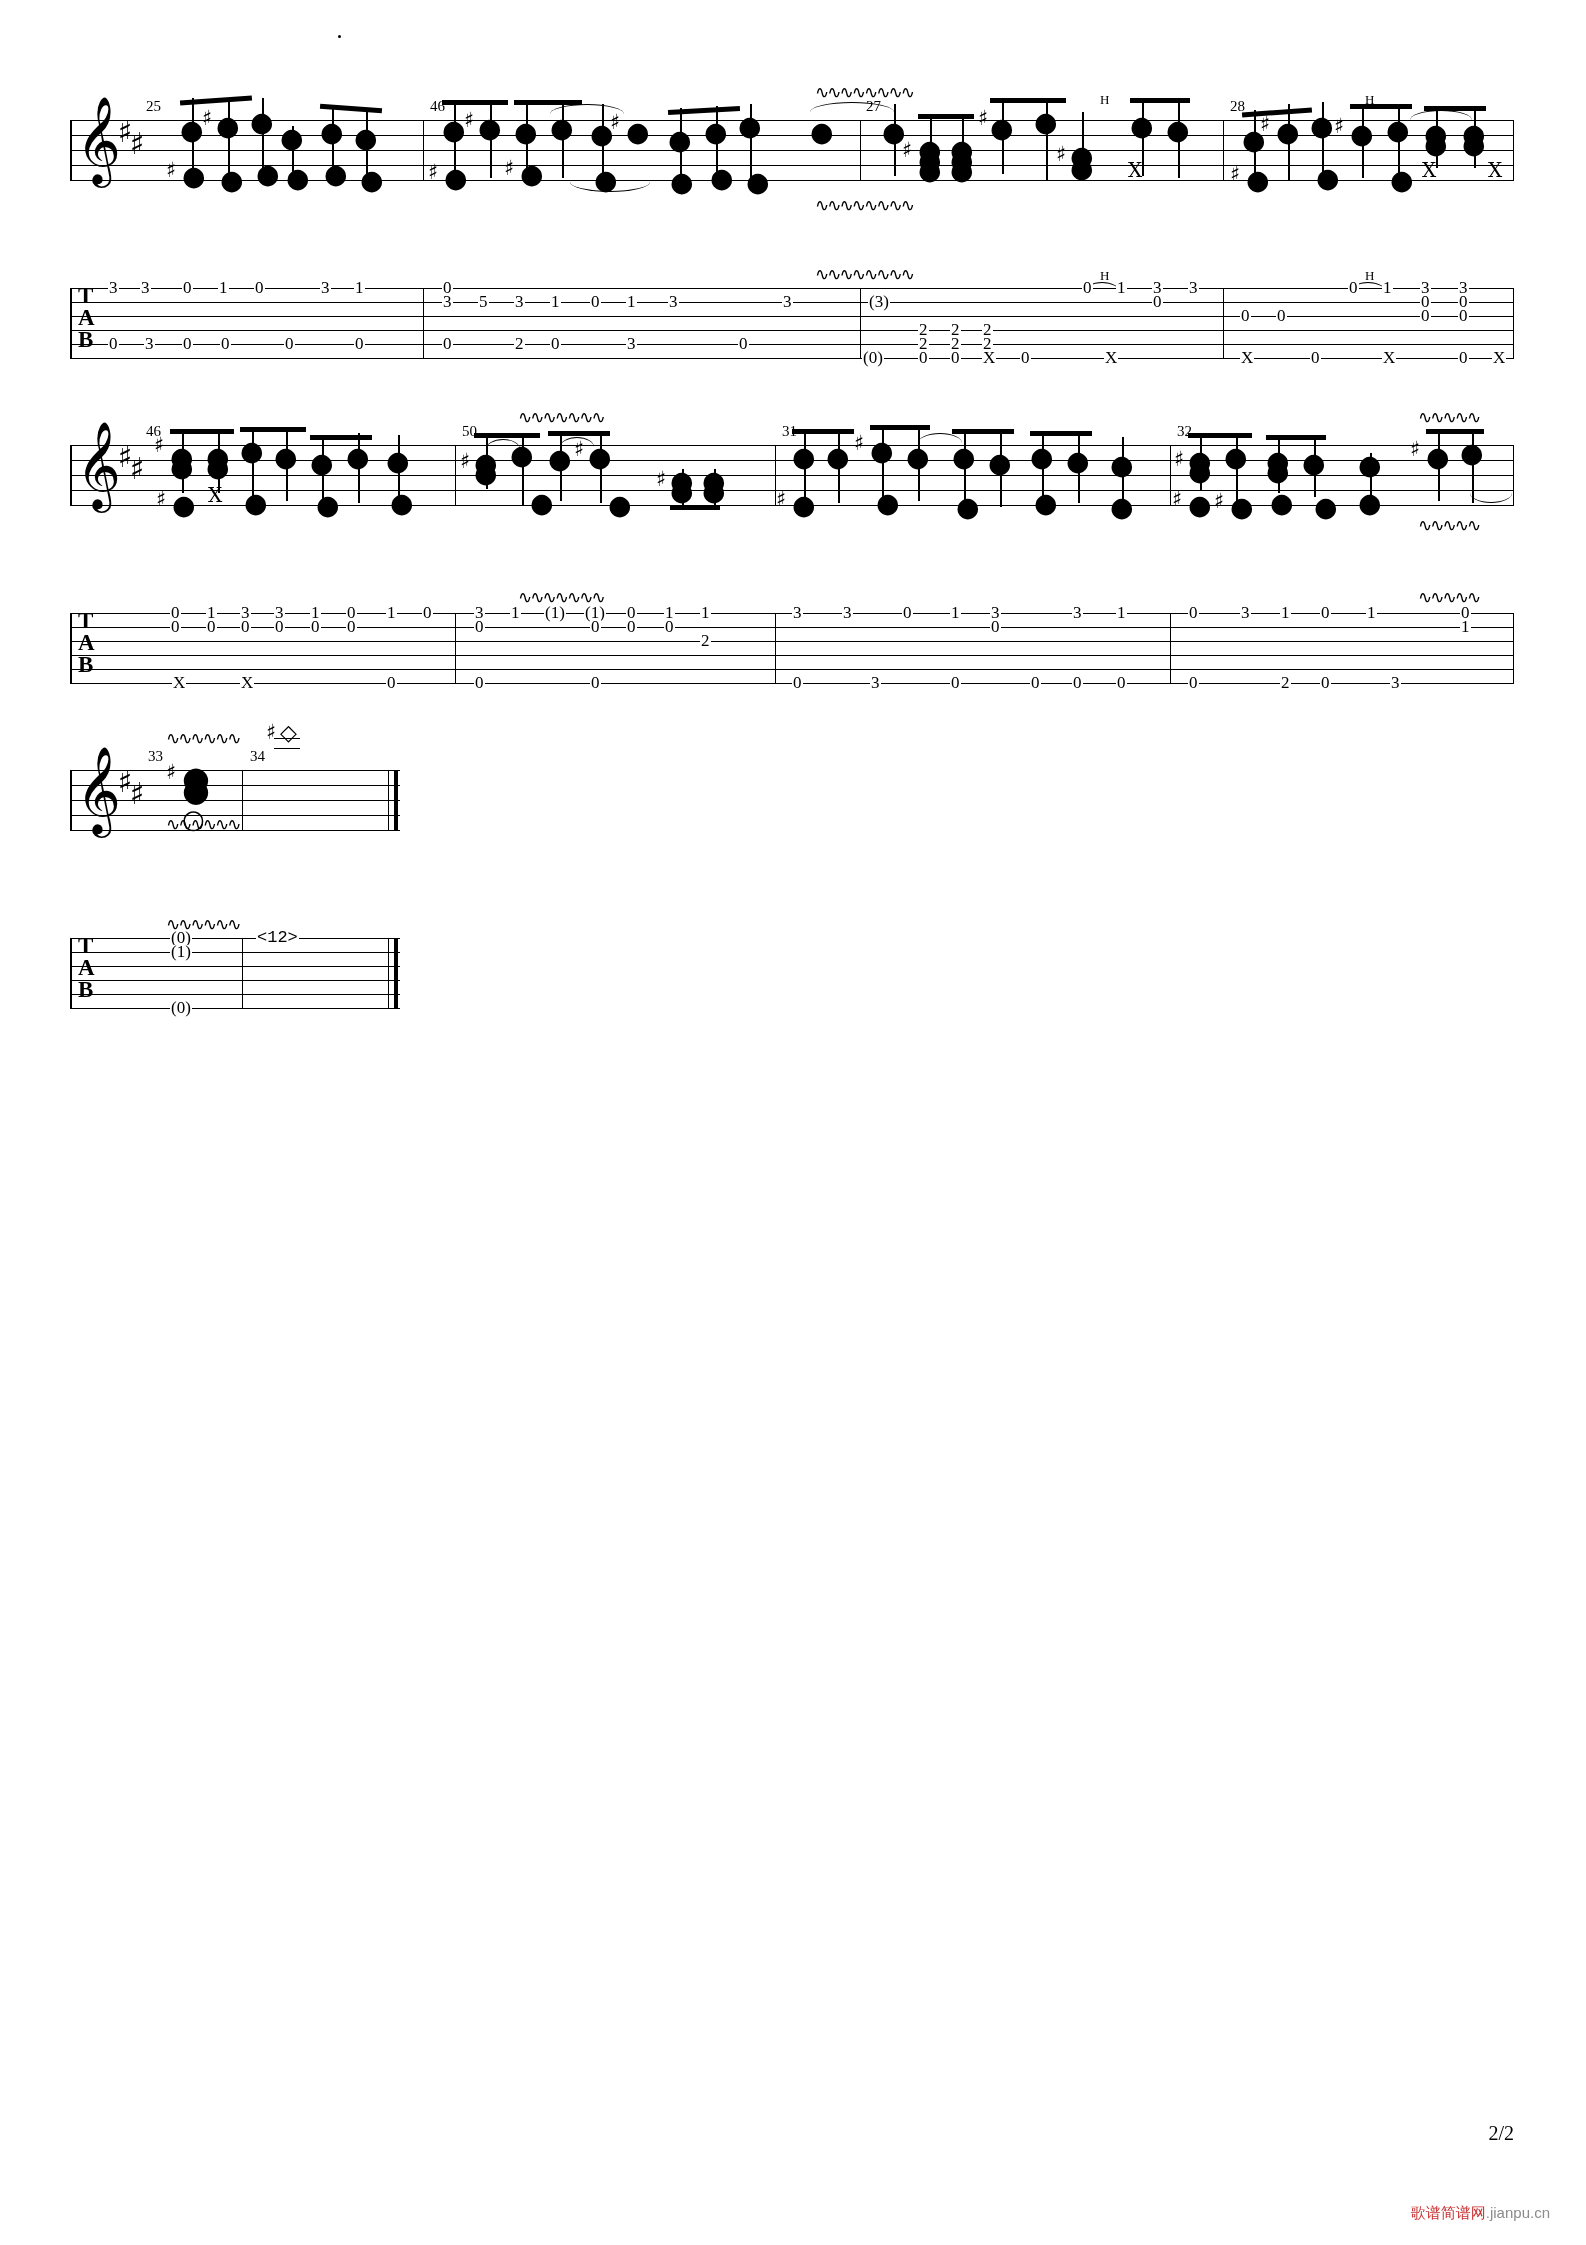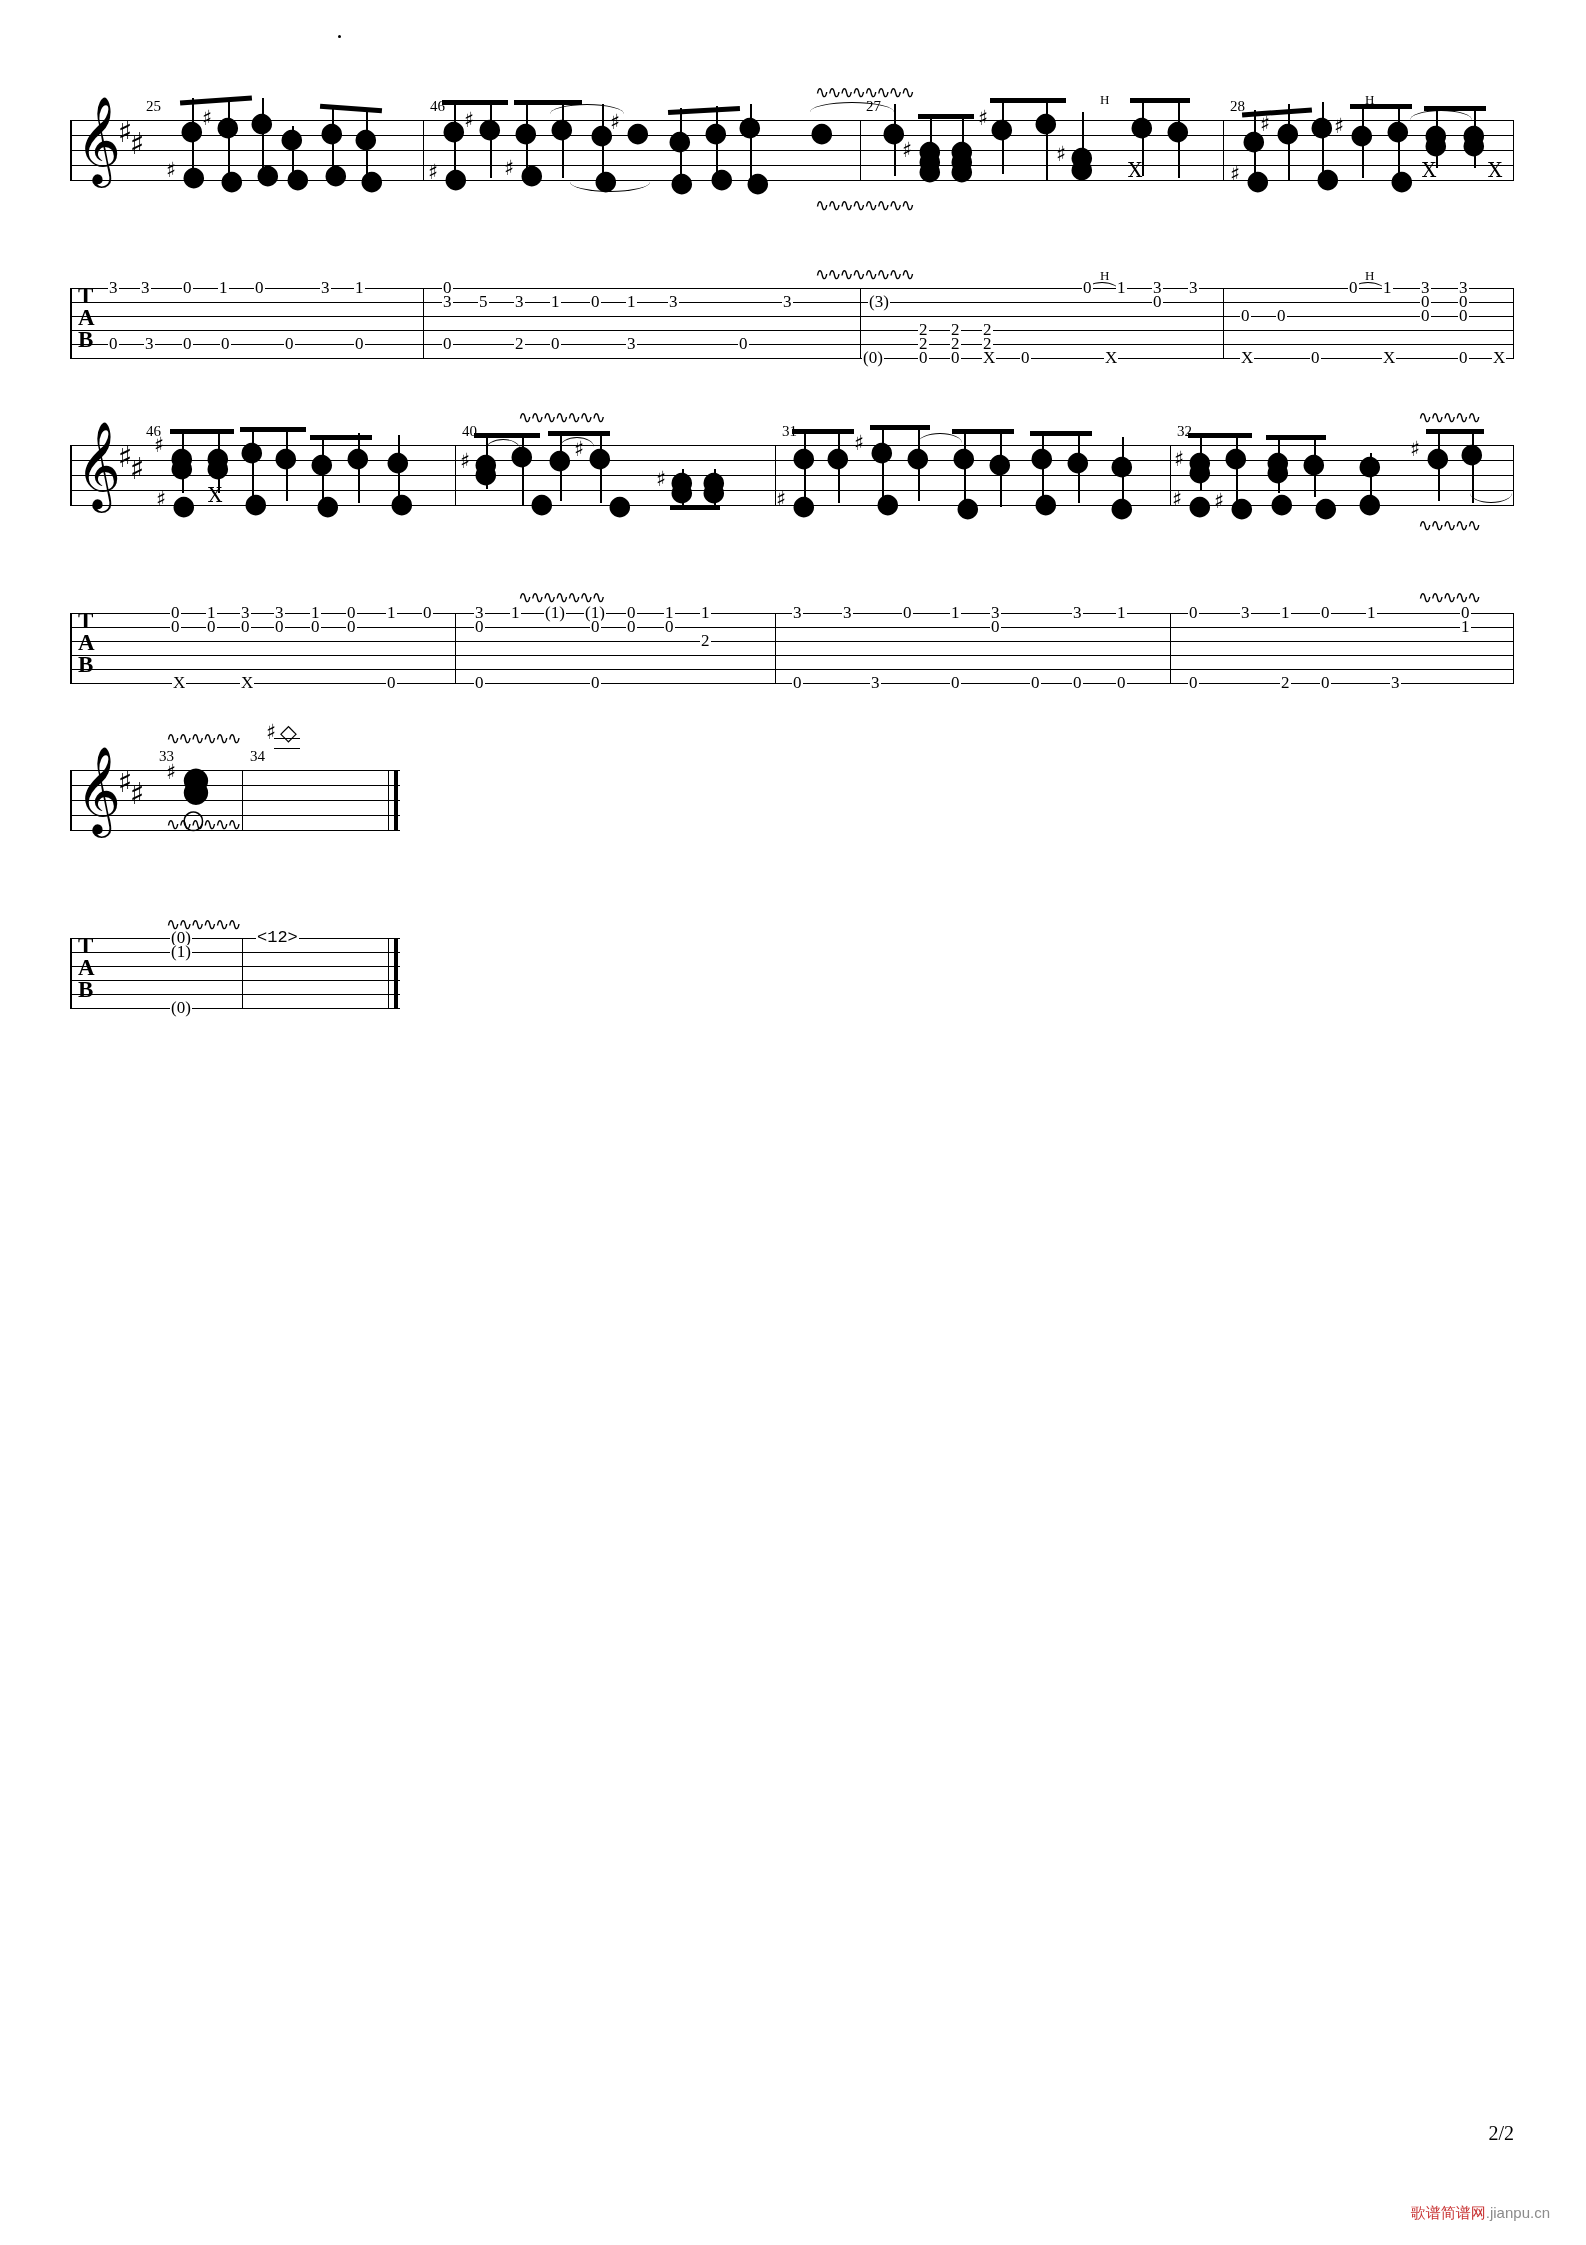--- a/index.html
+++ b/index.html
@@ -419,21 +419,21 @@
       <div class="barline" style="left:385px; top:0px; height:61px;"></div>
       <div class="barline" style="left:705px; top:0px; height:61px;"></div>
       <div class="barline" style="left:1100px;top:0px; height:61px;"></div>
       <div class="barline" style="left:1443px;top:0px; height:61px;"></div>
 
       <div class="clef" style="left:6px; top:-18px;">𝄞</div>
       <div class="keysig" style="left:48px; top:-6px;">♯</div>
       <div class="keysig" style="left:60px; top:6px;">♯</div>
 
       <div class="measnum" style="left:76px; top:-22px;">46</div>
-      <div class="measnum" style="left:392px; top:-22px;">40</div>
+      <div class="measnum" style="left:392px; top:-22px;">50</div>
       <div class="measnum" style="left:712px; top:-22px;">31</div>
       <div class="measnum" style="left:1107px;top:-22px;">32</div>
 
       <div class="vib" style="left:448px; top:-38px;">∿∿∿∿∿∿∿</div>
       <div class="vib" style="left:1348px; top:-38px;">∿∿∿∿∿</div>
       <div class="vib" style="left:1348px; top:70px;">∿∿∿∿∿</div>
 
       <div class="accid" style="left:84px; top:-10px;">♯</div>
       <div class="note" style="left:100px; top:-2px;">●</div>
       <div class="note" style="left:100px; top:8px;">●</div>
@@ -641,21 +641,21 @@
       <div class="ln" style="top:60px; width:330px;"></div>
       <div class="barline" style="left:0px;  top:0px; height:61px; width:2px;"></div>
       <div class="barline" style="left:172px;top:0px; height:61px;"></div>
       <div class="barline" style="left:318px;top:0px; height:61px;"></div>
       <div class="barline thick" style="left:324px;top:0px; height:61px;"></div>
 
       <div class="clef" style="left:6px; top:-18px;">𝄞</div>
       <div class="keysig" style="left:48px; top:-6px;">♯</div>
       <div class="keysig" style="left:60px; top:6px;">♯</div>
 
-      <div class="measnum" style="left:89px; top:-22px;">33</div>
+      <div class="measnum" style="left:78px; top:-22px;">33</div>
       <div class="measnum" style="left:180px; top:-22px;">34</div>
 
       <div class="vib" style="left:96px; top:-42px;">∿∿∿∿∿∿</div>
       <div class="vib" style="left:96px; top:44px;">∿∿∿∿∿∿</div>
 
       <div class="accid" style="left:96px; top:-8px;">♯</div>
       <div class="note" style="left:112px; top:-8px; font-size:32px;">●</div>
       <div class="note" style="left:112px; top:4px; font-size:32px;">●</div>
       <div class="note" style="left:112px; top:36px; font-size:26px;">○</div>
 

